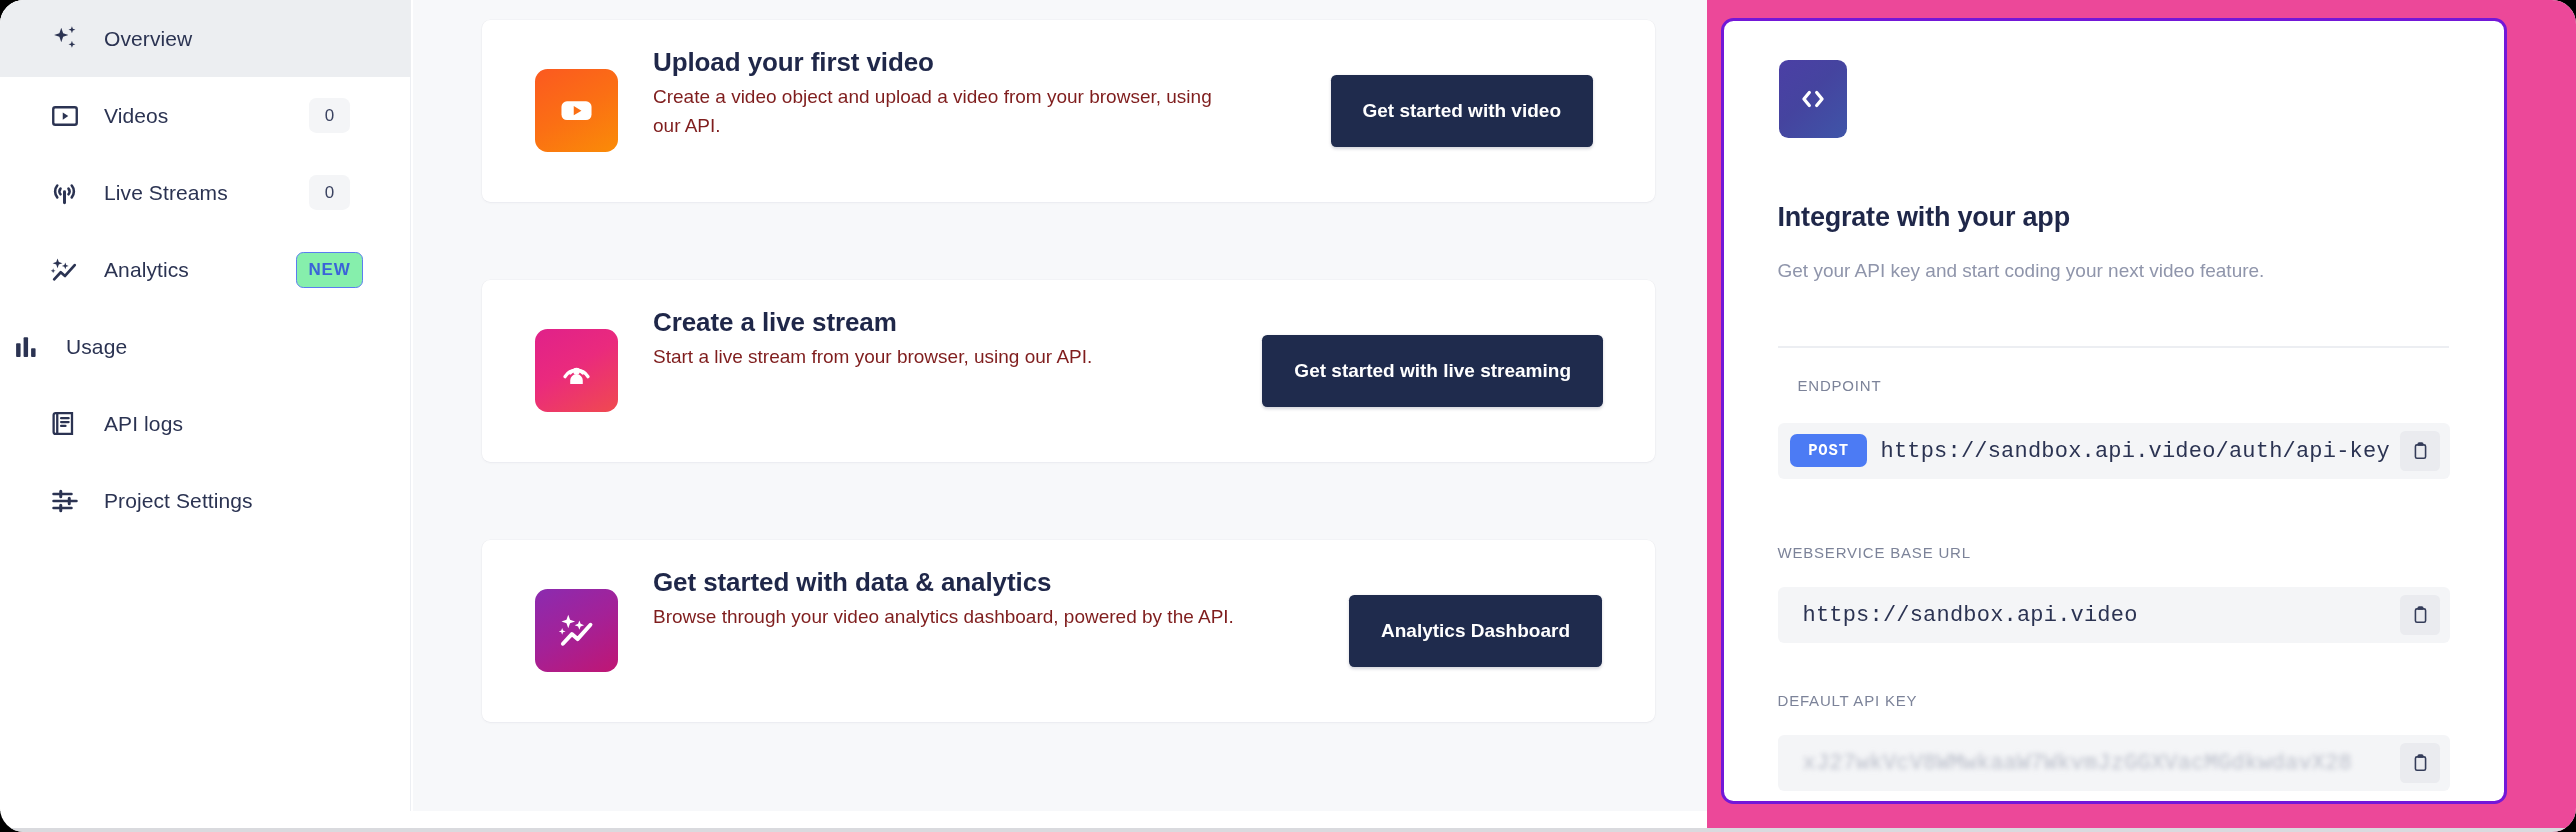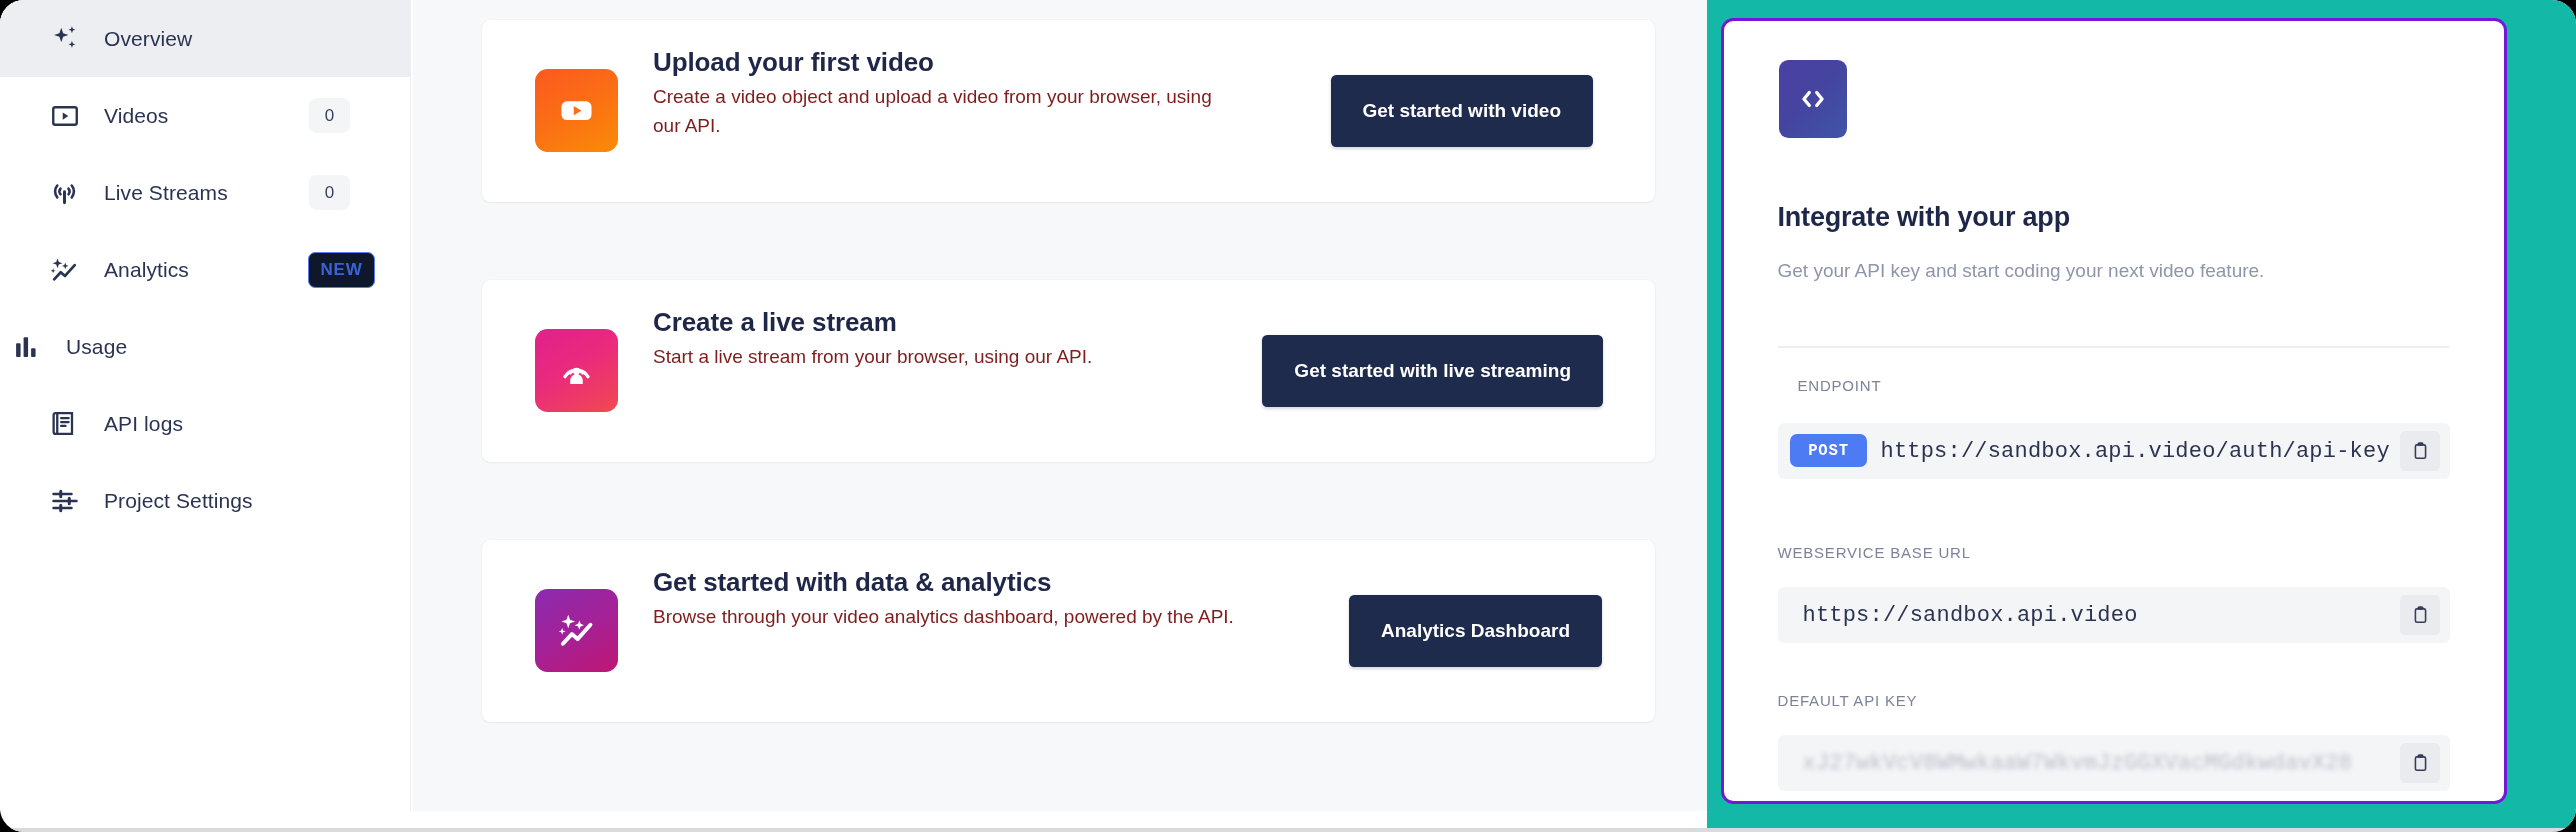--- a/index.html
+++ b/index.html
@@ -73,24 +73,24 @@
     border-radius: 7.3px;
     display: flex;
     align-items: center;
     justify-content: center;
     font-size: 17px;
     color: #3a4260;
     font-weight: 500;
   }
 
   .nav-badge.new {
-    right: 36px;
+    right: 48px;
     min-width: 67px;
     height: 36px;
-    background: #0f172a;
+    background: #86efac;
     border: 1.6px solid #5b7cf0;
     border-radius: 7.3px;
     color: #3b63d8;
     font-size: 17px;
     font-weight: 700;
     letter-spacing: 0.8px;
   }
 
   
   .main {
@@ -171,21 +171,21 @@
   .card.c1 .card-btn { right: 62px; }
   .card.c2 .card-btn { right: 52px; }
   .card.c3 .card-btn { right: 53px; }
 
   
   .right-col {
     position: absolute;
     left: 1707px; top: 0;
     width: 869px;
     height: 832px;
-    background: #14b8a6;
+    background: #ec4899;
   }
 
   .integrate-panel {
     position: absolute;
     left: 13.5px;
     top: 18px;
     width: 786px;
     height: 786px;
     background: #ffffff;
     border: 3.1px solid #7317d8;

